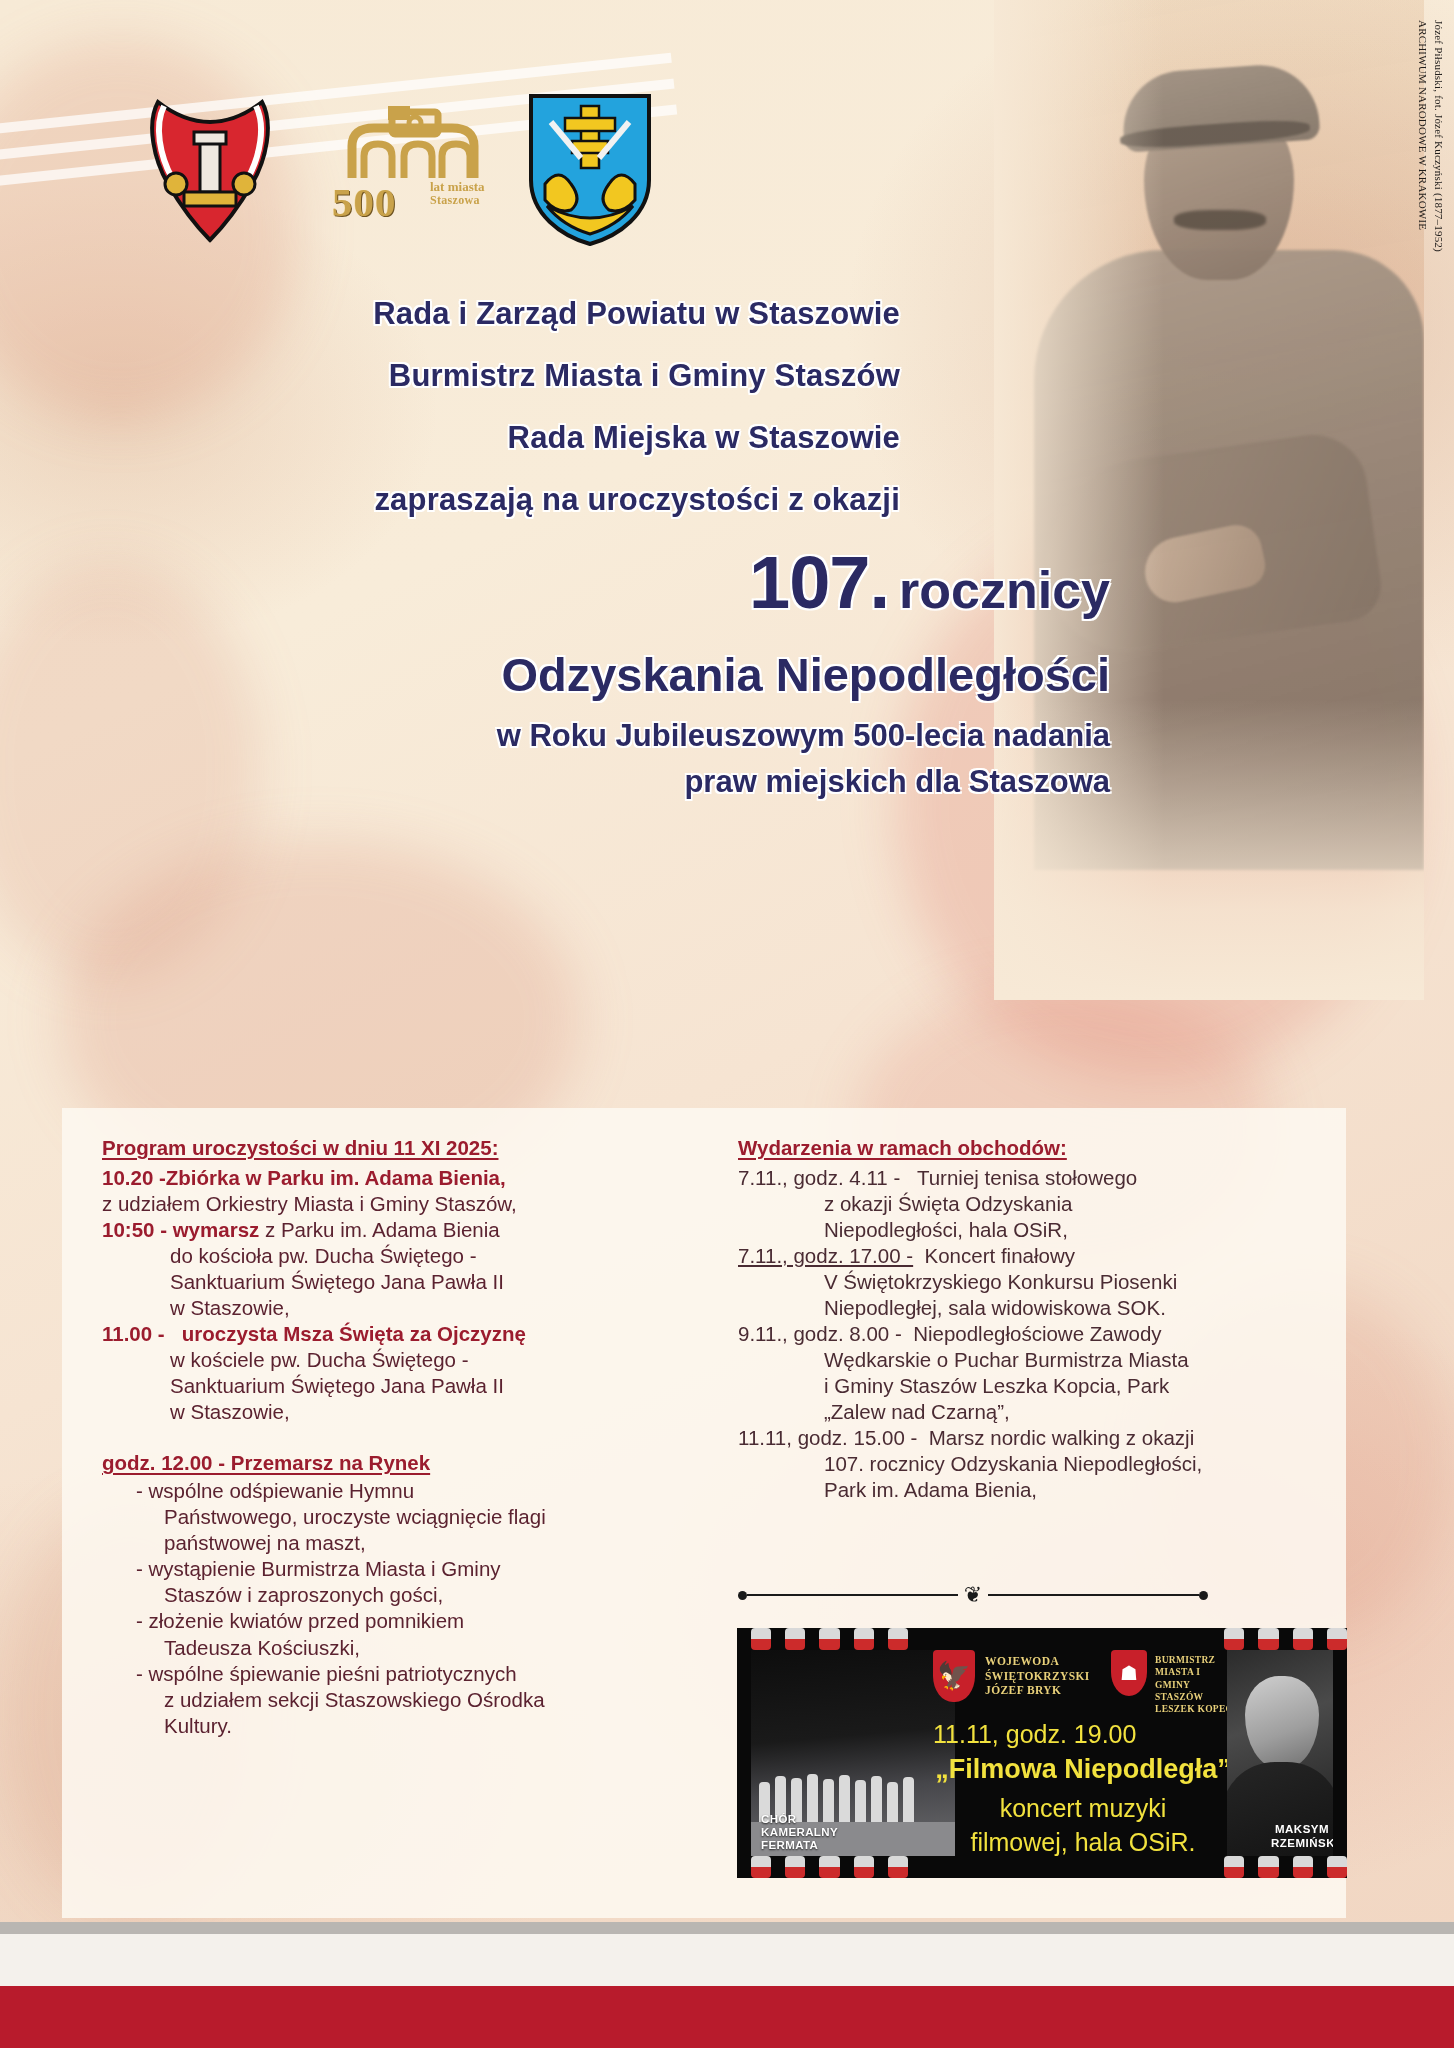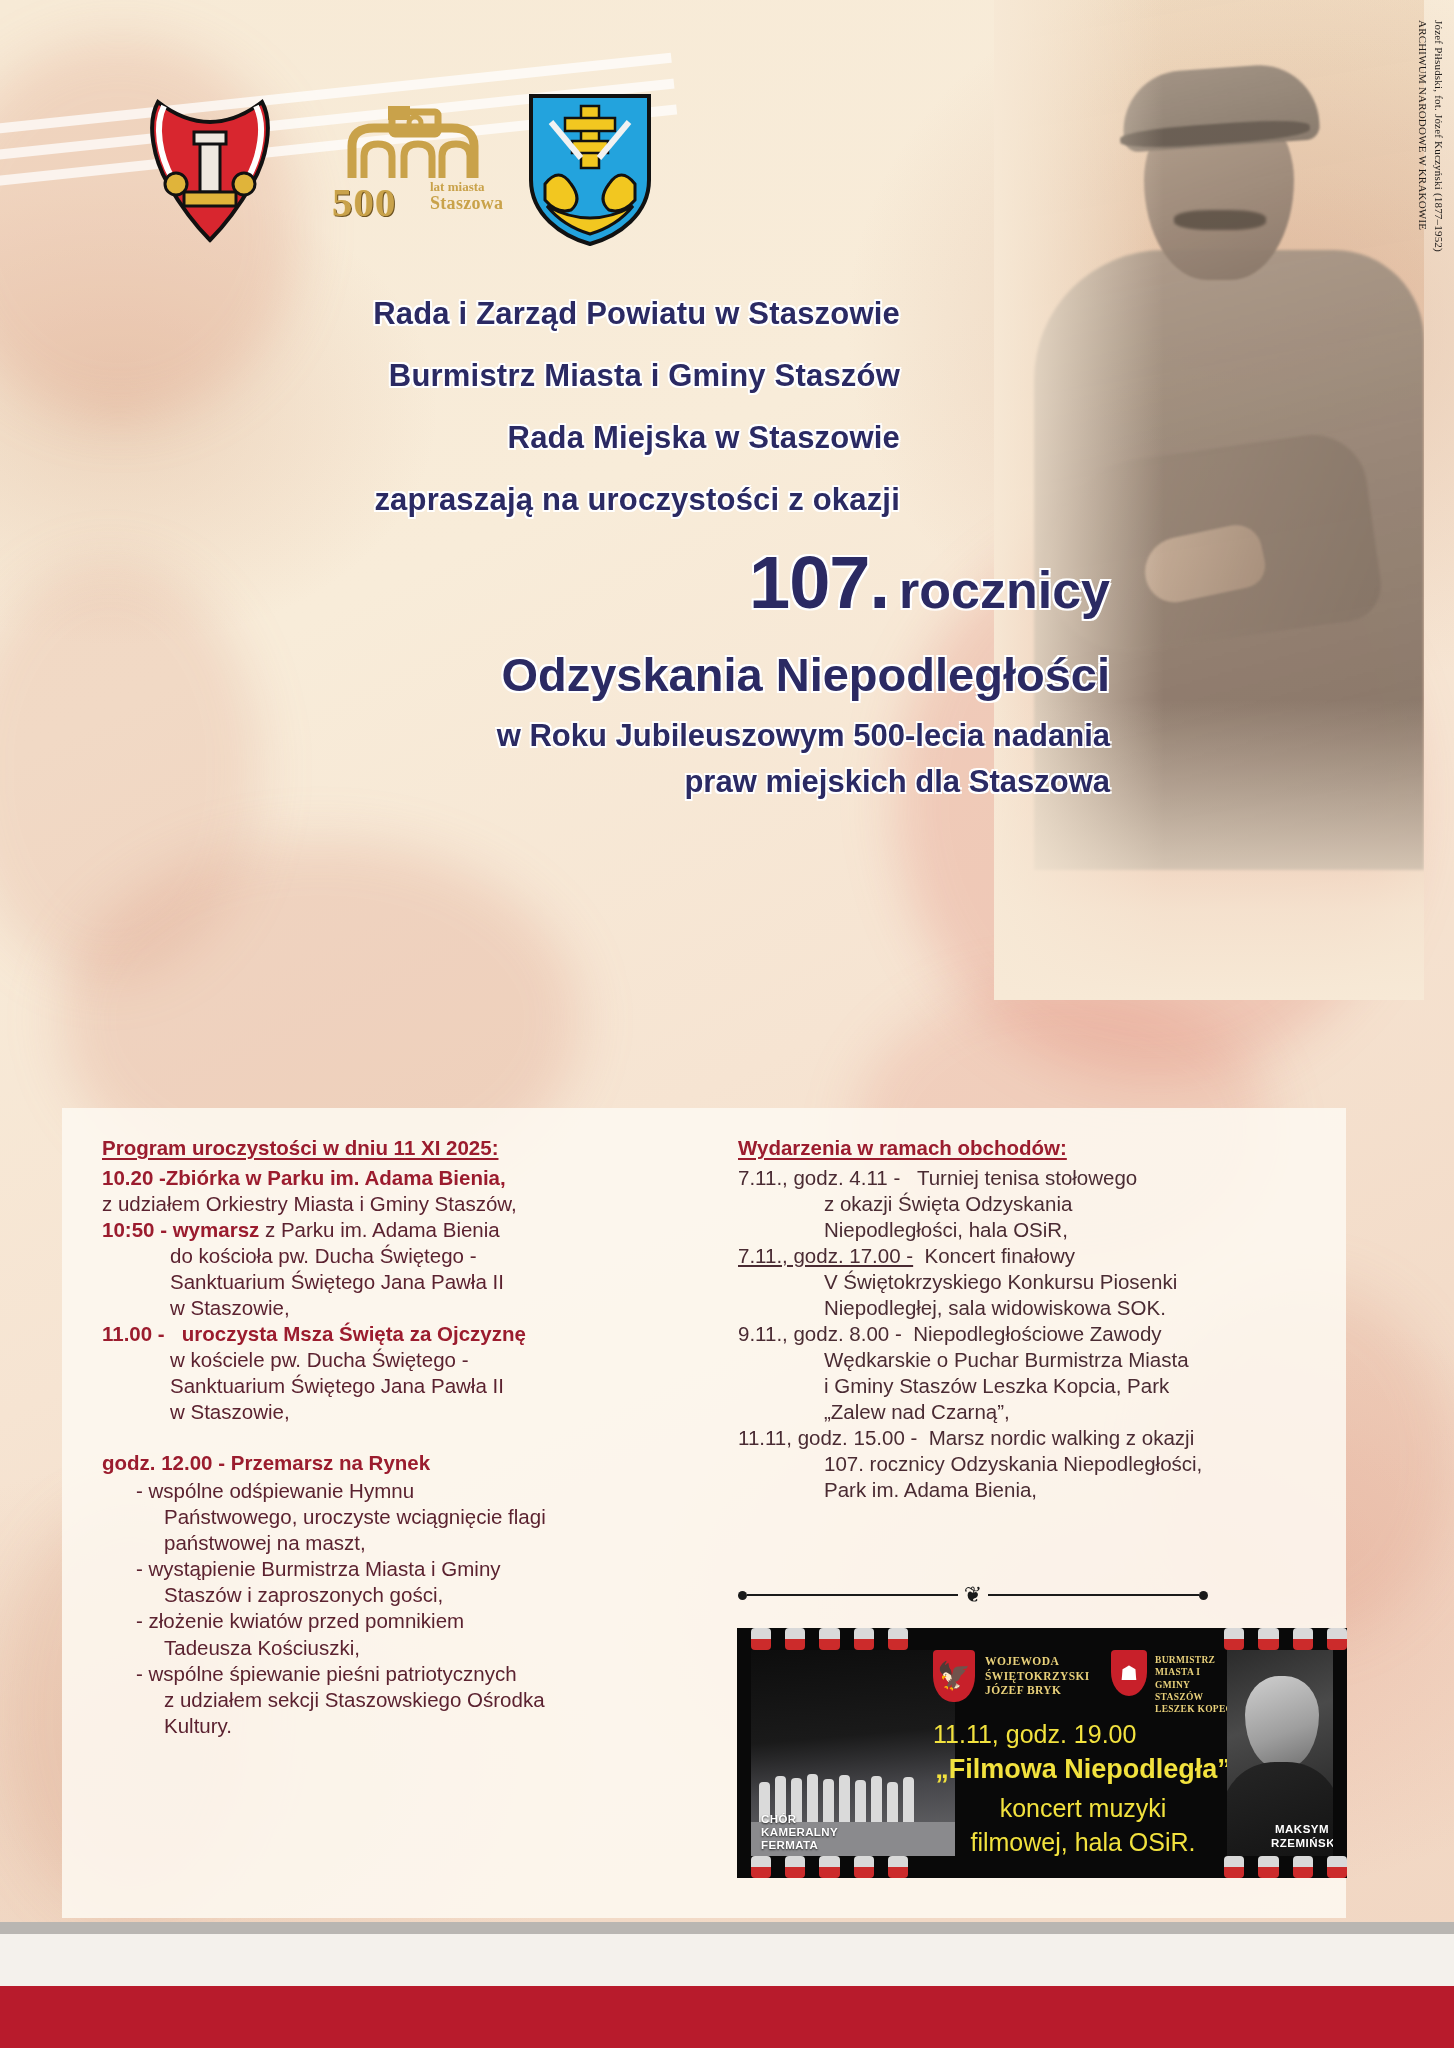--- a/index.html
+++ b/index.html
@@ -111,21 +111,21 @@
     font-family: "Liberation Serif", serif; font-weight: bold; font-size: 41px;
     color: #c9a24a; letter-spacing: 1px;
     text-shadow: 1px 1px 0 #6e5321, -0.5px -0.5px 0 #efd79a;
   }
   .c500-txt {
     position: absolute; left: 100px; top: 80px; width: 90px;
     font-family: "Liberation Serif", serif; font-weight: bold; color: #c9a24a;
     line-height: 1.05;
   }
   .c500-txt .l1 { font-size: 13px; }
-  .c500-txt .l2 { font-size: 18px; letter-spacing: .3px; }
+  .c500-txt .l2 { font-size: 12px; letter-spacing: .3px; }
 
   
   .invite { position: absolute; left: 0; top: 296px; width: 900px; text-align: right; }
   .invite-line {
     font-family: "Liberation Sans", sans-serif;
     font-weight: bold; font-size: 31px; color: #2b2a63;
     letter-spacing: .2px; margin-bottom: 26px;
     text-shadow: -1.6px -1.6px 0 #fff, 1.6px -1.6px 0 #fff, -1.6px 1.6px 0 #fff, 1.6px 1.6px 0 #fff,
                   0 -2px 0 #fff, 0 2px 0 #fff, -2px 0 0 #fff, 2px 0 0 #fff;
   }
@@ -175,21 +175,21 @@
   }
   .prog-line { font-size: 20.5px; color: #5b2230; line-height: 1.27; }
   .prog-line b { color: #9b1c2e; font-weight: bold; }
   .prog-line .tm { color: #9b1c2e; font-weight: bold; }
   .ind1 { padding-left: 68px; }
   .ind2 { padding-left: 34px; }
   .ind3 { padding-left: 62px; }
   .gap { height: 26px; }
   .sub-hdr {
     font-family: "Liberation Sans", sans-serif; font-weight: bold;
-    font-size: 20.5px; color: #9b1c2e; 
+    font-size: 20.5px; color: #9b1c2e; text-decoration: underline;
     text-underline-offset: 3px; margin-bottom: 3px;
   }
   .ev-line { font-size: 20.5px; color: #4a2b33; line-height: 1.27; }
   .ev-ind { padding-left: 86px; }
   .u7 { text-decoration: underline; text-underline-offset: 2px; }
 
   
   .ornament {
     position: absolute; left: 676px; top: 475px; width: 470px; height: 24px;
     display: flex; align-items: center; justify-content: center;

